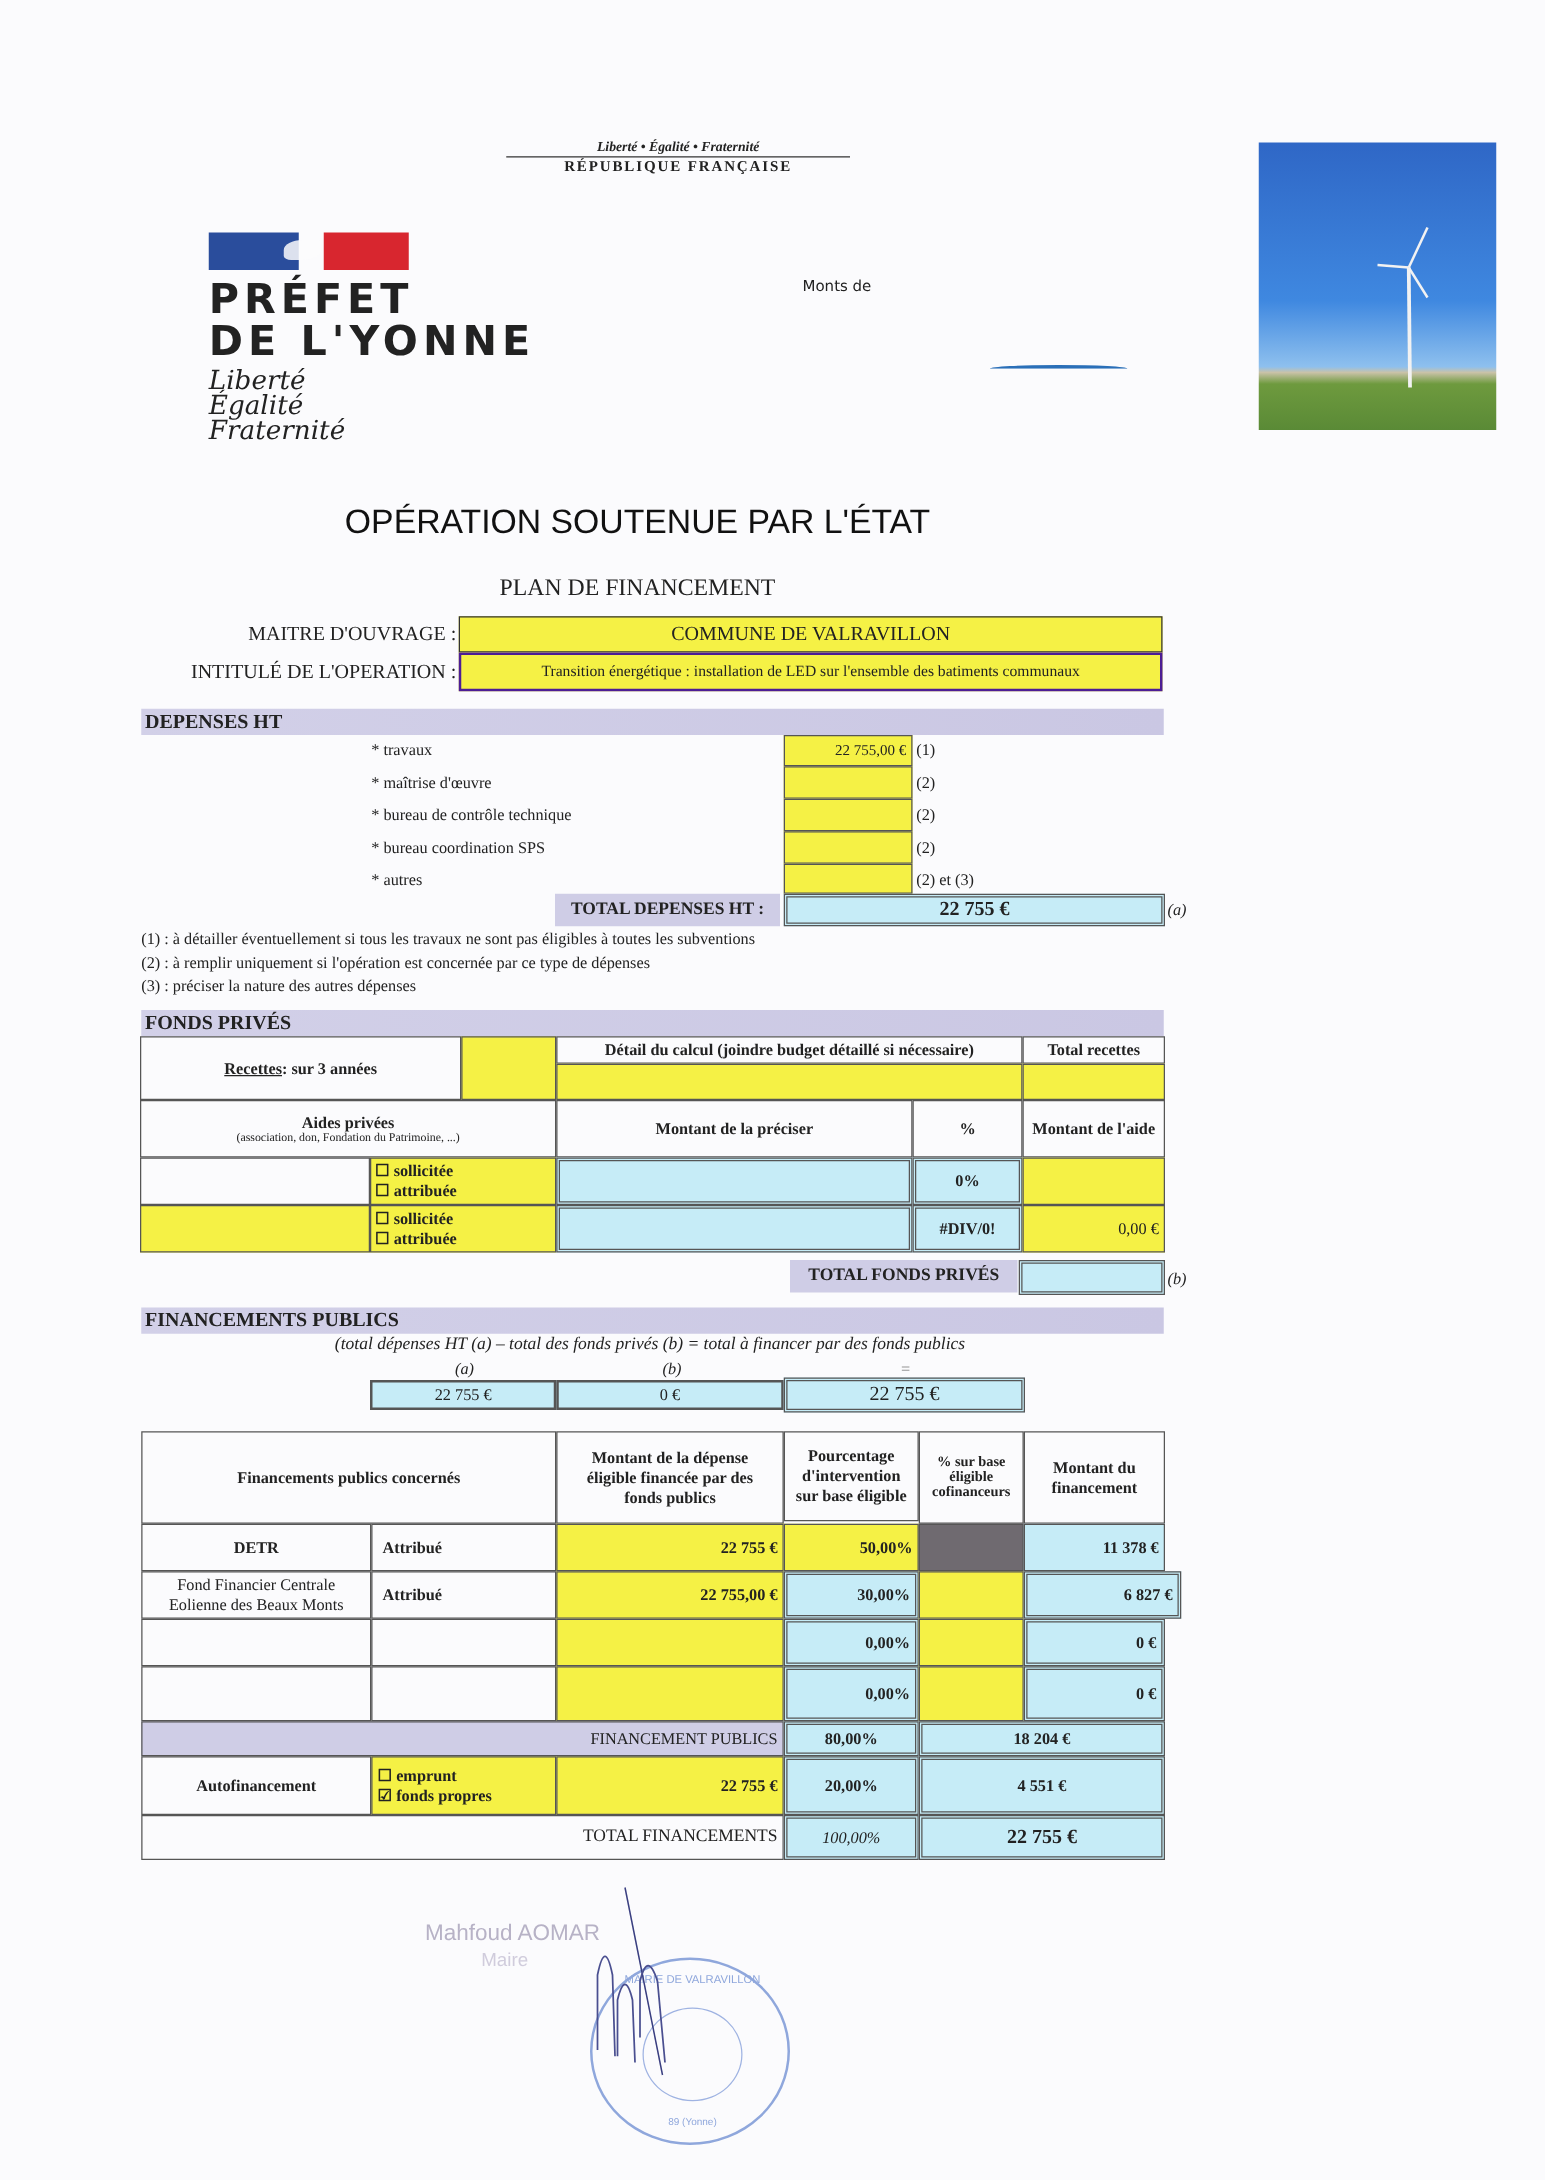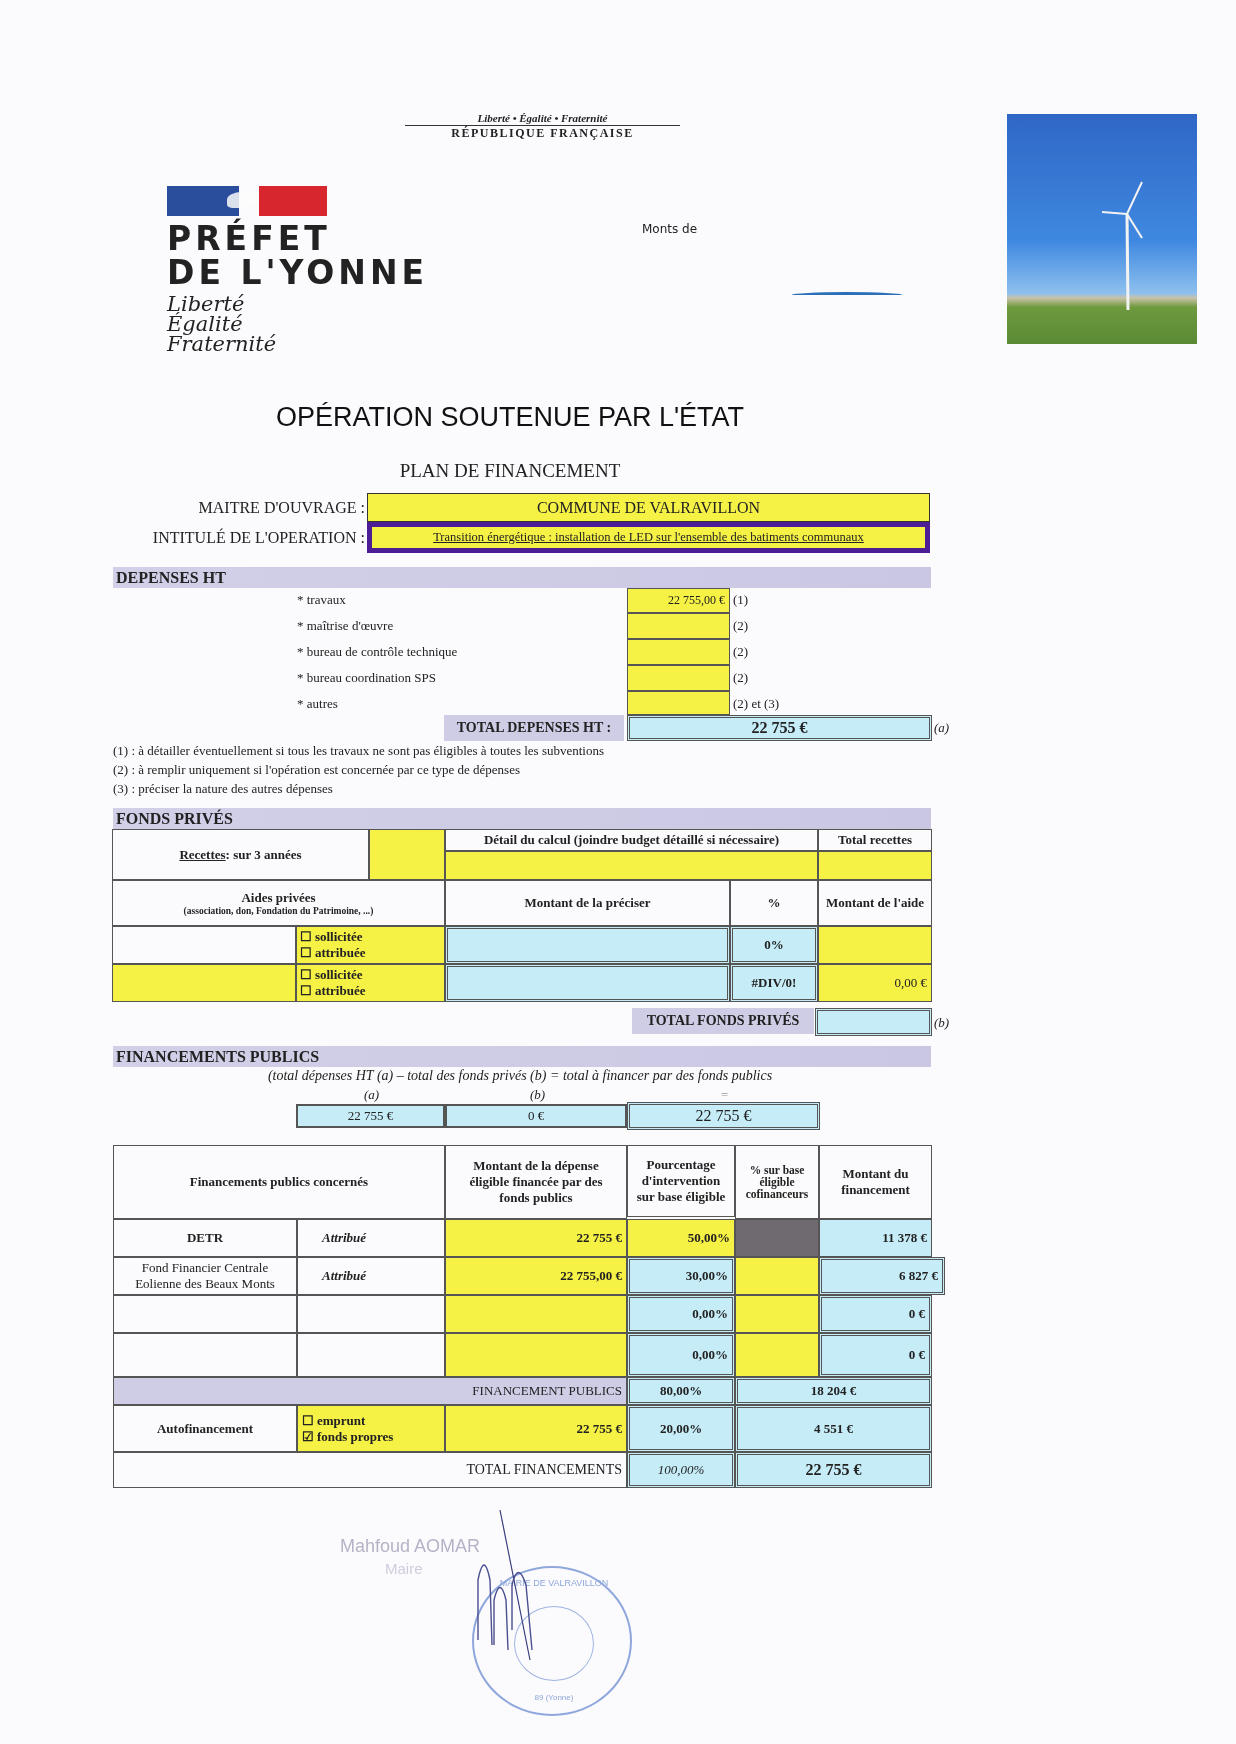--- a/index.html
+++ b/index.html
@@ -7,21 +7,21 @@
   body { position: relative; font-family: "Liberation Serif", serif; color: #222; }
   .abs { position: absolute; }
   .yellow { background: #f5f145; }
   .blue { background: #c6ecf7; }
   .lav { background: #cfcde6; }
   .grey { background: #6f6a70; }
   .cell { position: absolute; border: 1px solid #555; display: flex; align-items: center; font-size: 13px; }
   .dbl { border: 3px double #555; }
   .r { justify-content: flex-end; padding-right: 4px; }
   .c { justify-content: center; text-align: center; }
-  .l { justify-content: flex-start; padding-left: 24px; font-style: italic; }
+  .l { justify-content: flex-start; padding-left: 8px; }
   .b { font-weight: bold; }
   .section-bar { position: absolute; left: 113px; width: 818px; height: 21px; font-size: 16px; font-weight: bold; padding-left: 3px; line-height: 21px; background: linear-gradient(90deg,#d2d0e8,#cac7e3); }
   .line-label { position: absolute; font-size: 13px; }
   .note { position: absolute; font-size: 13px; font-style: italic; }
 </style>
 </head>
 <body>
 
 <div class="abs" style="left:405px;top:112px;width:275px;text-align:center;">
   <div style="font-size:11px;font-style:italic;font-weight:bold;border-bottom:1px solid #333;padding-bottom:1px;">Liberté • Égalité • Fraternité</div>
@@ -56,21 +56,21 @@
     <line x1="120" y1="100" x2="135" y2="124" stroke="#f2f2f2" stroke-width="2"></line>
   </svg>
 </div>
 
 <div class="abs" style="left:200px;top:402px;width:620px;text-align:center;font-family:'Liberation Sans',sans-serif;font-size:27px;color:#111;">OPÉRATION SOUTENUE PAR L'ÉTAT</div>
 <div class="abs" style="left:300px;top:460px;width:420px;text-align:center;font-size:19px;">PLAN DE FINANCEMENT</div>
 
 <div class="abs" style="left:120px;top:499px;width:245px;text-align:right;font-size:16px;">MAITRE D'OUVRAGE :</div>
 <div class="cell yellow c" style="left:367px;top:493px;width:563px;height:29px;font-size:16px;border:1px solid #333;">COMMUNE DE VALRAVILLON</div>
 <div class="abs" style="left:120px;top:529px;width:245px;text-align:right;font-size:16px;">INTITULÉ DE L'OPERATION :</div>
-<div class="cell yellow c" style="left:367px;top:522px;width:563px;height:31px;font-size:12.5px;border:5px solid #4c1d95;text-decoration:underline;">Transition énergétique : installation de LED sur l'ensemble des batiments communaux</div>
+<div class="cell yellow c" style="left:367px;top:522px;width:563px;height:31px;font-size:12.5px;border:2px solid #4c1d95;">Transition énergétique : installation de LED sur l'ensemble des batiments communaux</div>
 
 <div class="section-bar" style="top:567px;">DEPENSES HT</div>
 
 <div>
   <div class="line-label" style="left:297px;top:592px;">* travaux</div>
   <div class="cell yellow r" style="left:627px;top:588px;width:103px;height:25px;font-size:12px;">22 755,00 €</div>
   <div class="line-label" style="left:733px;top:592px;">(1)</div>
 
   <div class="line-label" style="left:297px;top:618px;">* maîtrise d'œuvre</div>
   <div class="cell yellow r" style="left:627px;top:613px;width:103px;height:26px;"></div>
@@ -106,21 +106,21 @@
     <span> : sur 3 années</span>
 </div>
 <div class="cell yellow" style="left:369px;top:829px;width:76px;height:51px;"></div>
 <div class="cell c b" style="left:445px;top:829px;width:373px;height:22px;font-size:13px;">Détail du calcul (joindre budget détaillé si nécessaire)</div>
 <div class="cell yellow" style="left:445px;top:851px;width:373px;height:29px;"></div>
 <div class="cell c b" style="left:818px;top:829px;width:114px;height:22px;font-size:13px;">Total recettes</div>
 <div class="cell yellow" style="left:818px;top:851px;width:114px;height:29px;"></div>
 
 <div class="cell c" style="left:112px;top:880px;width:333px;height:46px;flex-direction:column;justify-content:center;">
   <div style="font-size:13px;font-weight:bold;">Aides privées</div>
-  <div style="font-size:9.5px;font-weight:bold;">(association, don, Fondation du Patrimoine, ...)</div>
+  <div style="font-size:9.5px;font-weight:normal;">(association, don, Fondation du Patrimoine, ...)</div>
 </div>
 <div class="cell c b" style="left:445px;top:880px;width:285px;height:46px;">Montant de la préciser</div>
 <div class="cell c b" style="left:730px;top:880px;width:88px;height:46px;">%</div>
 <div class="cell c b" style="left:818px;top:880px;width:114px;height:46px;">Montant de l'aide</div>
 
 <div class="cell" style="left:112px;top:926px;width:184px;height:38px;"></div>
 <div class="cell yellow b" style="left:296px;top:926px;width:149px;height:38px;flex-direction:column;align-items:flex-start;justify-content:center;padding-left:3px;font-size:13px;">
   <div>☐ sollicitée</div>
   <div>☐ attribuée</div>
 </div>

